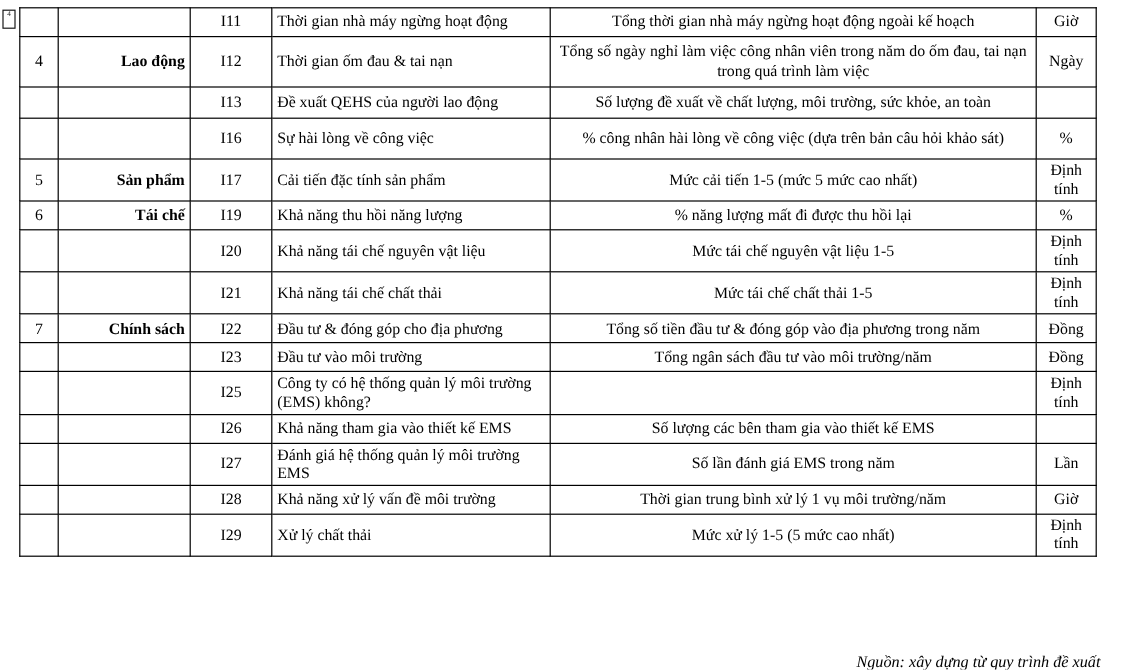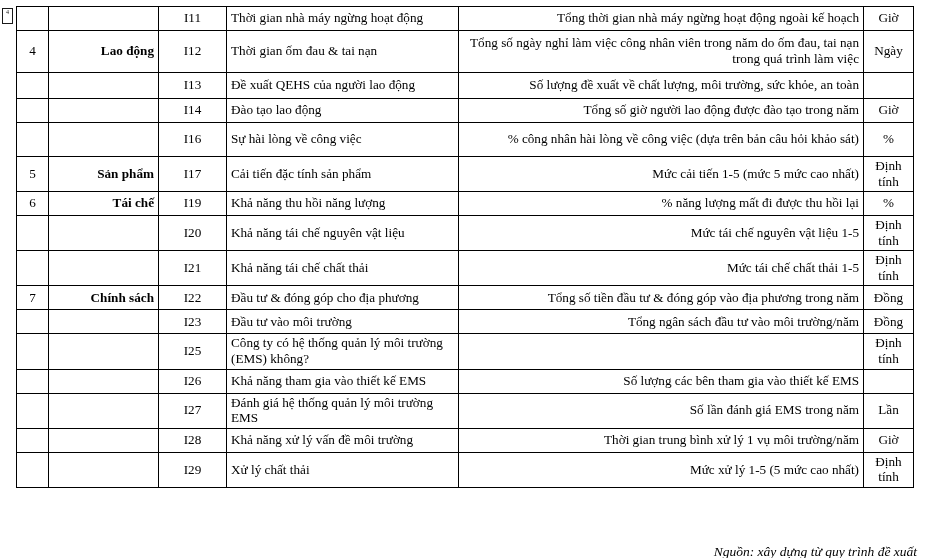--- a/index.html
+++ b/index.html
@@ -54,21 +54,21 @@
   col.c1 { width: 110px; }
   col.c2 { width: 68px; }
   col.c3 { width: 232px; }
   col.c4 { width: 405px; }
   col.c5 { width: 50px; }
 
   .c-no   { text-align: center; }
   .c-grp  { font-weight: bold; padding-left: 8px; text-align: right; }
   .c-code { text-align: center; }
   .c-name { text-align: left; }
-  .c-desc { text-align: right; }
+  .c-desc { text-align: center; }
   .c-unit { text-align: center; font-size: 12.5px; line-height: 1.1; }
 
   .two-line { line-height: 1.12; }
 
   .source {
     position: absolute;
     right: 18px;
     bottom: 4px;
     font-style: italic;
     font-size: 13.5px;
@@ -112,28 +112,20 @@
 
       <tr style="height:26px;">
         <td class="c-no"></td>
         <td class="c-grp"></td>
         <td class="c-code">I13</td>
         <td class="c-name">Đề xuất QEHS của người lao động</td>
         <td class="c-desc">Số lượng đề xuất về chất lượng, môi trường, sức khỏe, an toàn</td>
         <td class="c-unit"></td>
       </tr>
 
-      <tr>
-        <td class="c-no"></td>
-        <td class="c-grp"></td>
-        <td class="c-code">I14</td>
-        <td class="c-name">Đào tạo lao động</td>
-        <td class="c-desc">Tổng số giờ người lao động được đào tạo trong năm</td>
-        <td class="c-unit">Giờ</td>
-      </tr>
 
 
       <tr style="height:34px;">
         <td class="c-no"></td>
         <td class="c-grp"></td>
         <td class="c-code">I16</td>
         <td class="c-name">Sự hài lòng về công việc</td>
         <td class="c-desc two-line">% công nhân hài lòng về công việc (dựa trên bản câu hỏi khảo sát)</td>
         <td class="c-unit">%</td>
       </tr>

